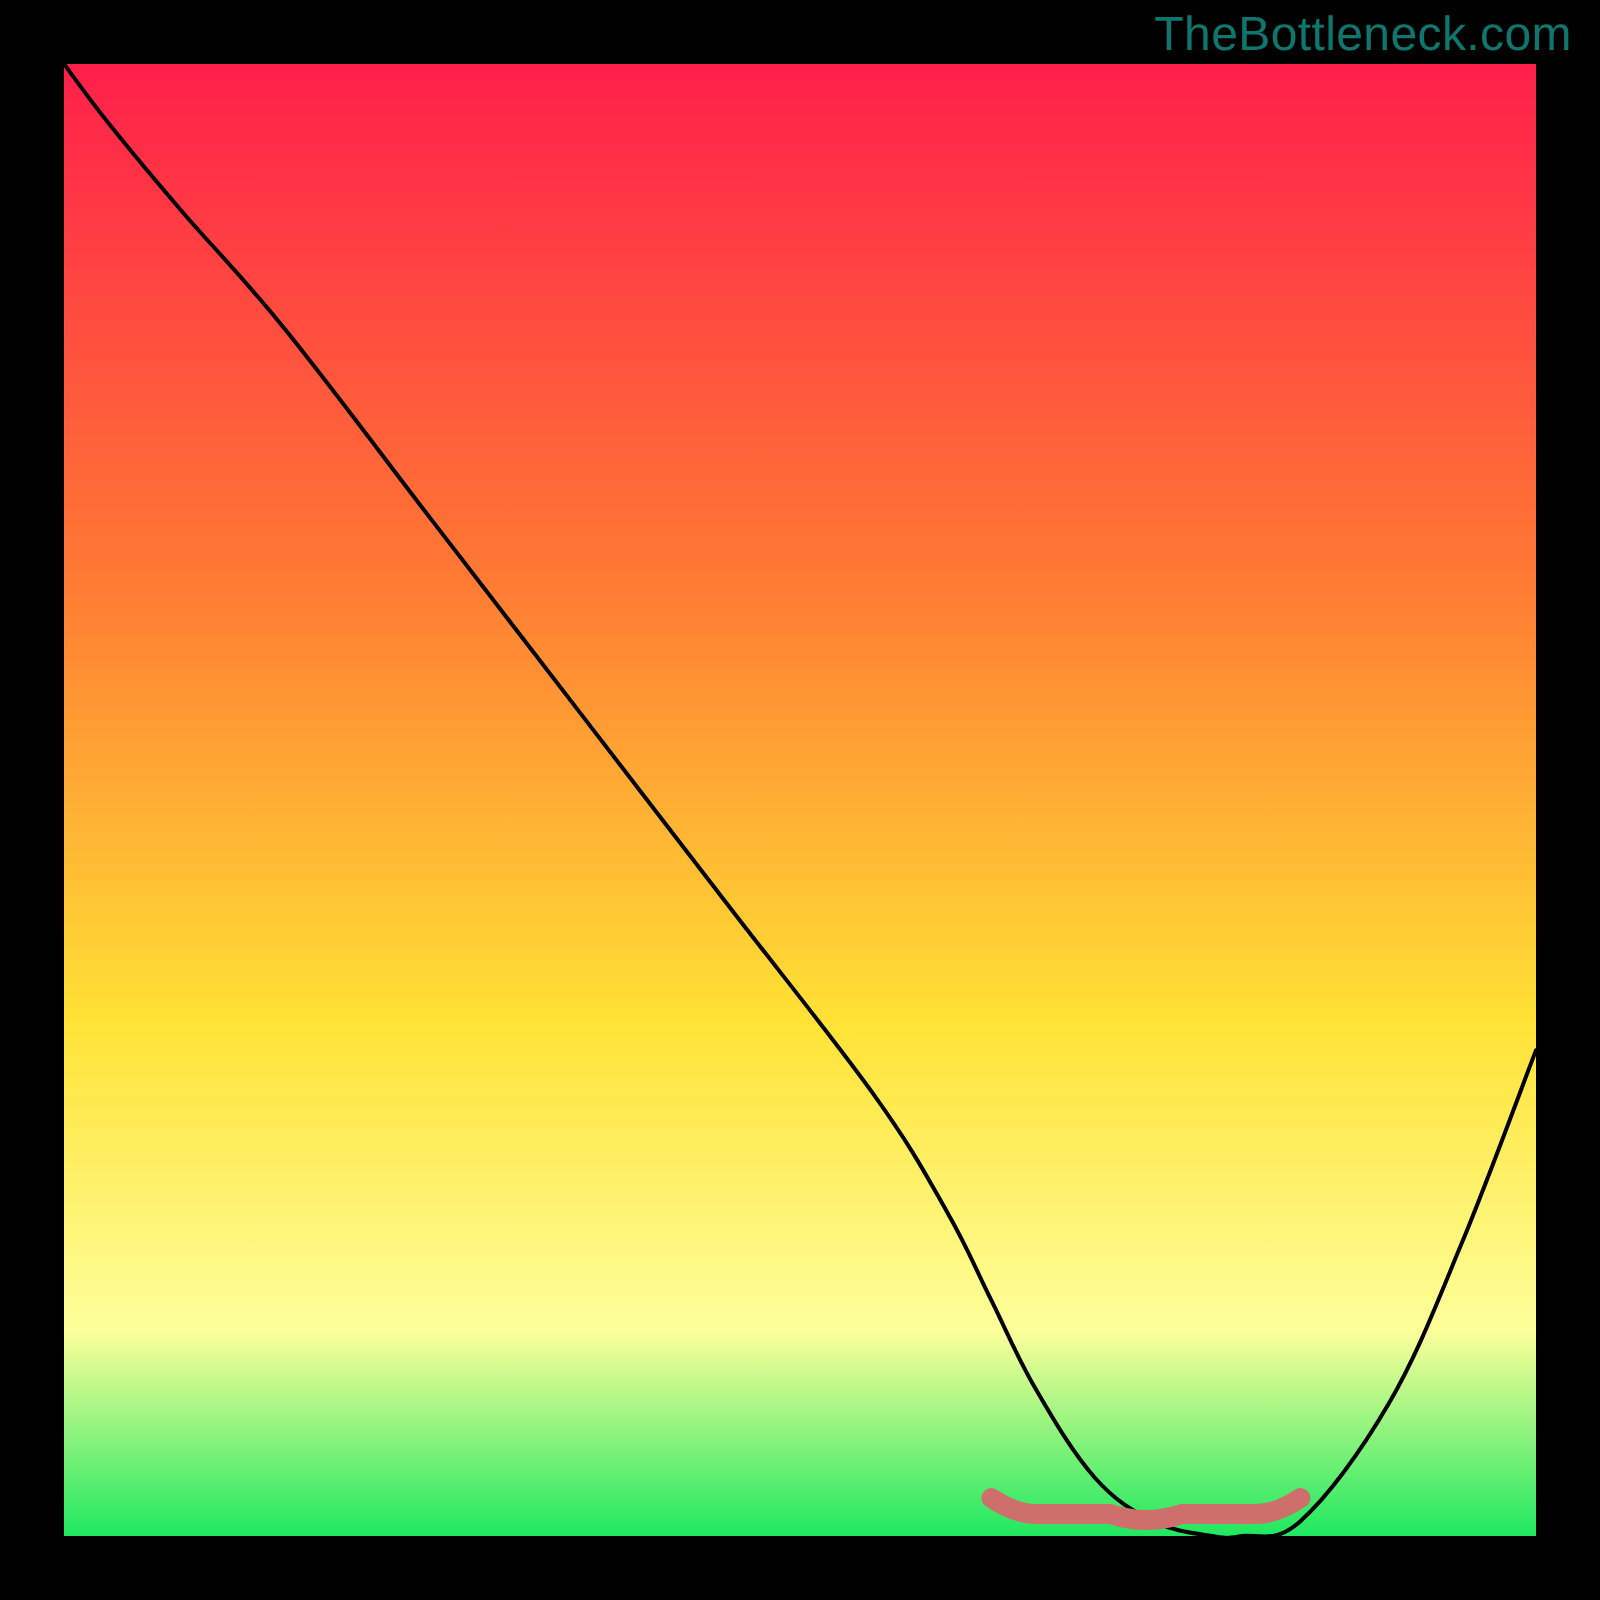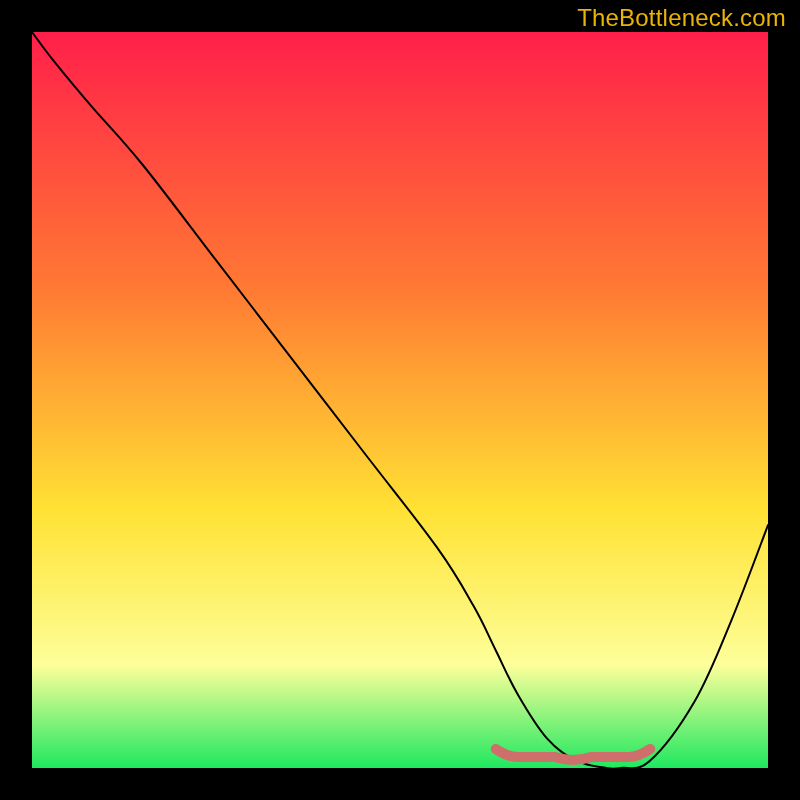--- a/index.html
+++ b/index.html
@@ -16,21 +16,21 @@
     height: 800px;
     background: #000;
   }
   .watermark {
     position: absolute;
     top: 4px;
     right: 14px;
     font-family: Arial, Helvetica, sans-serif;
     font-size: 24px;
     font-weight: 500;
-    color: #eab308;
+    color: #0f766e;
     letter-spacing: 0.2px;
   }
   svg.plot {
     position: absolute;
     left: 32px;
     top: 32px;
     width: 736px;
     height: 736px;
     display: block;
   }

